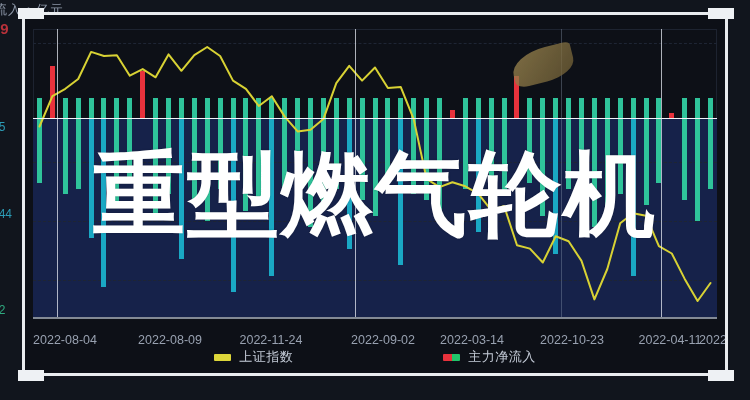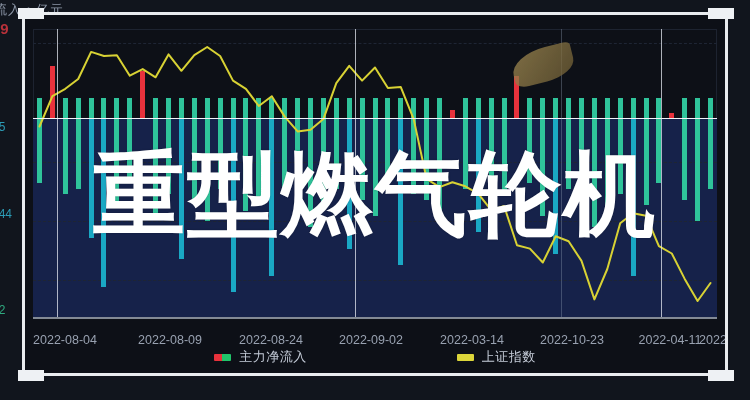--- a/index.html
+++ b/index.html
@@ -307,22 +307,22 @@
       <div class="vline" style="left:322px;"></div>
       <div class="vline" style="left:628px;"></div>
       <div class="vline dim" style="left:528px;"></div>
     </div>
 
     <div style="position:absolute;left:8px;top:302px;width:684px;height:2px;background:#838a95;"></div>
 
     <div id="xlabs">
         <div class="xlab" style="left: 40px;">2022-08-04</div>
         <div class="xlab" style="left: 145px;">2022-08-09</div>
-        <div class="xlab" style="left: 246px;">2022-08-24</div>
-        <div class="xlab" style="left: 346px;">2022-09-02</div>
+        <div class="xlab" style="left: 246px;">2022-11-24</div>
+        <div class="xlab" style="left: 358px;">2022-09-02</div>
         <div class="xlab" style="left: 447px;">2022-03-14</div>
         <div class="xlab" style="left: 547px;">2022-10-23</div>
         <div class="xlab" style="left: 645px;">2022-04-11</div>
         <div class="xlab" style="left: 706px;">2022-10-20</div>
       </div>
   </div>
 
   <div id="ylabs">
       <div class="ylab cyan" style="left: -8px; top: 120px;">25</div>
       <div class="ylab cyan" style="left: -8px; top: 207px;">644</div>
@@ -330,26 +330,26 @@
     </div>
 
   <div class="watermark">
     <div class="wm-swoosh"></div>
   </div>
 
   <div class="overlay-title">重型燃气轮机</div>
 
   <div class="legend" id="legend">
       <div class="legend-item">
+        <span class="legend-swatch yellow"></span>
+        <span class="legend-text">上证指数</span>
+      </div>
+      <div class="legend-item">
         <span class="legend-swatch split"></span>
         <span class="legend-text">主力净流入</span>
-      </div>
-      <div class="legend-item">
-        <span class="legend-swatch yellow"></span>
-        <span class="legend-text">上证指数</span>
       </div>
     </div>
 
   <div class="sel-frame"></div>
   <div class="sel-h tl"></div>
   <div class="sel-h tr"></div>
   <div class="sel-h bl"></div>
   <div class="sel-h br"></div>
 
 </div>

